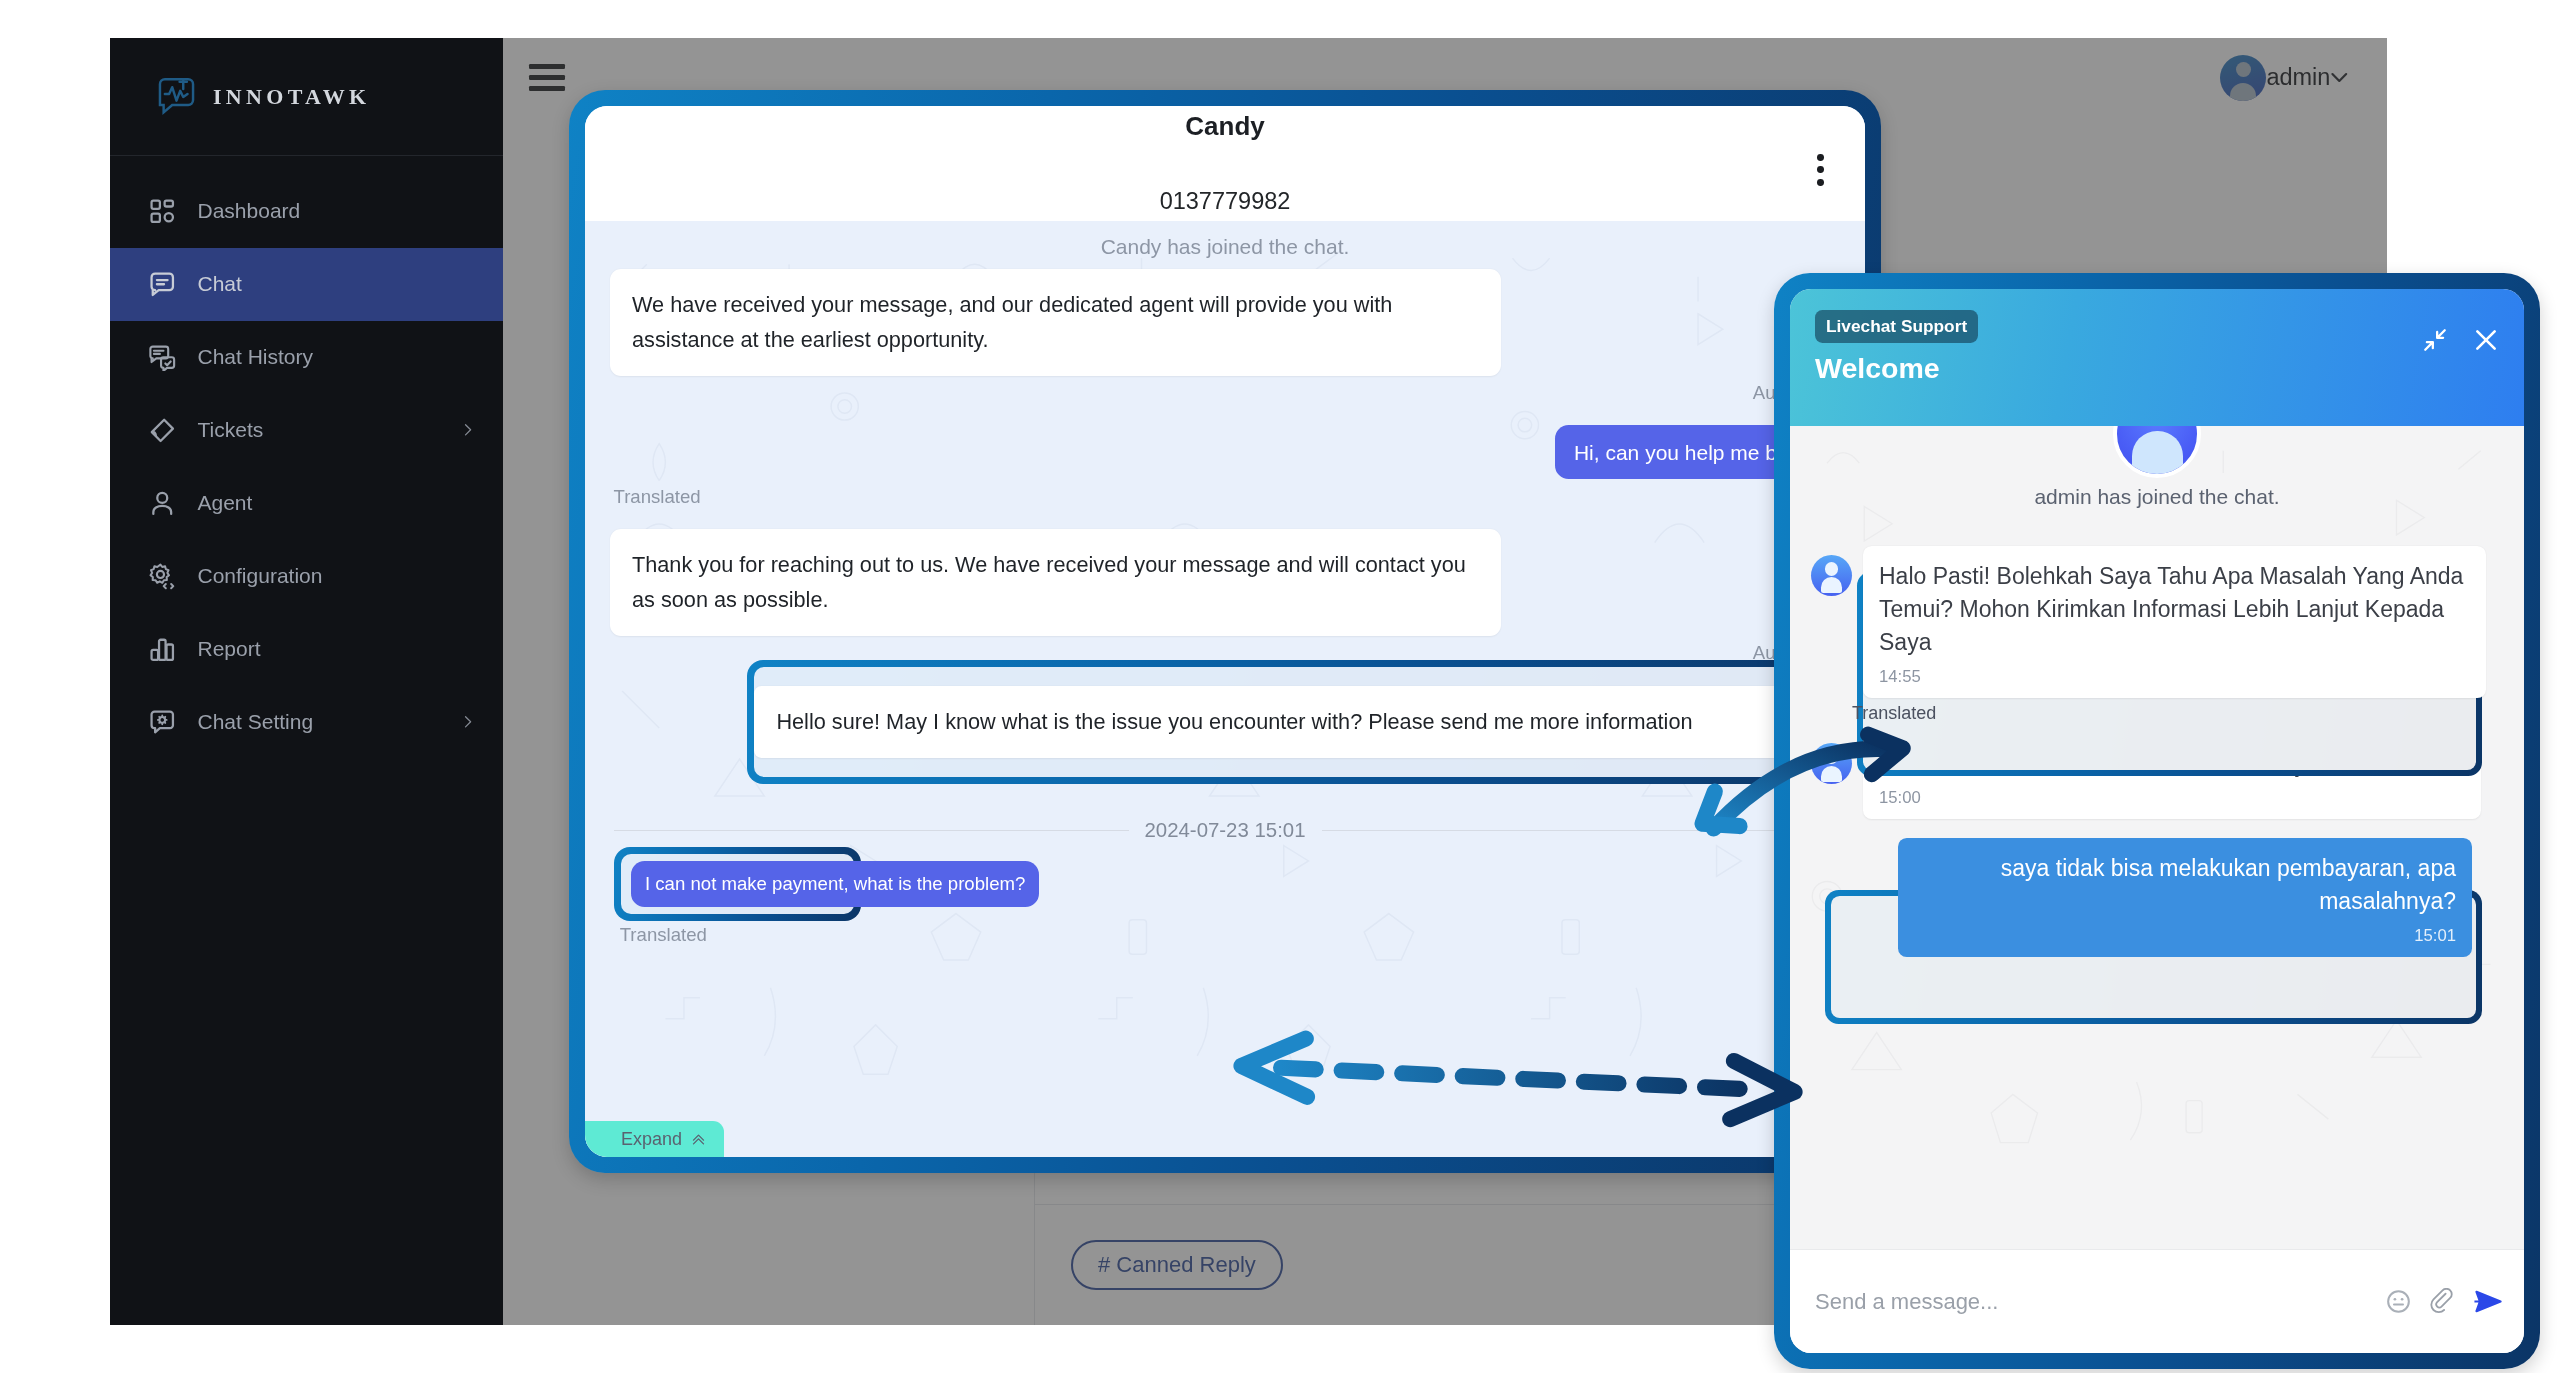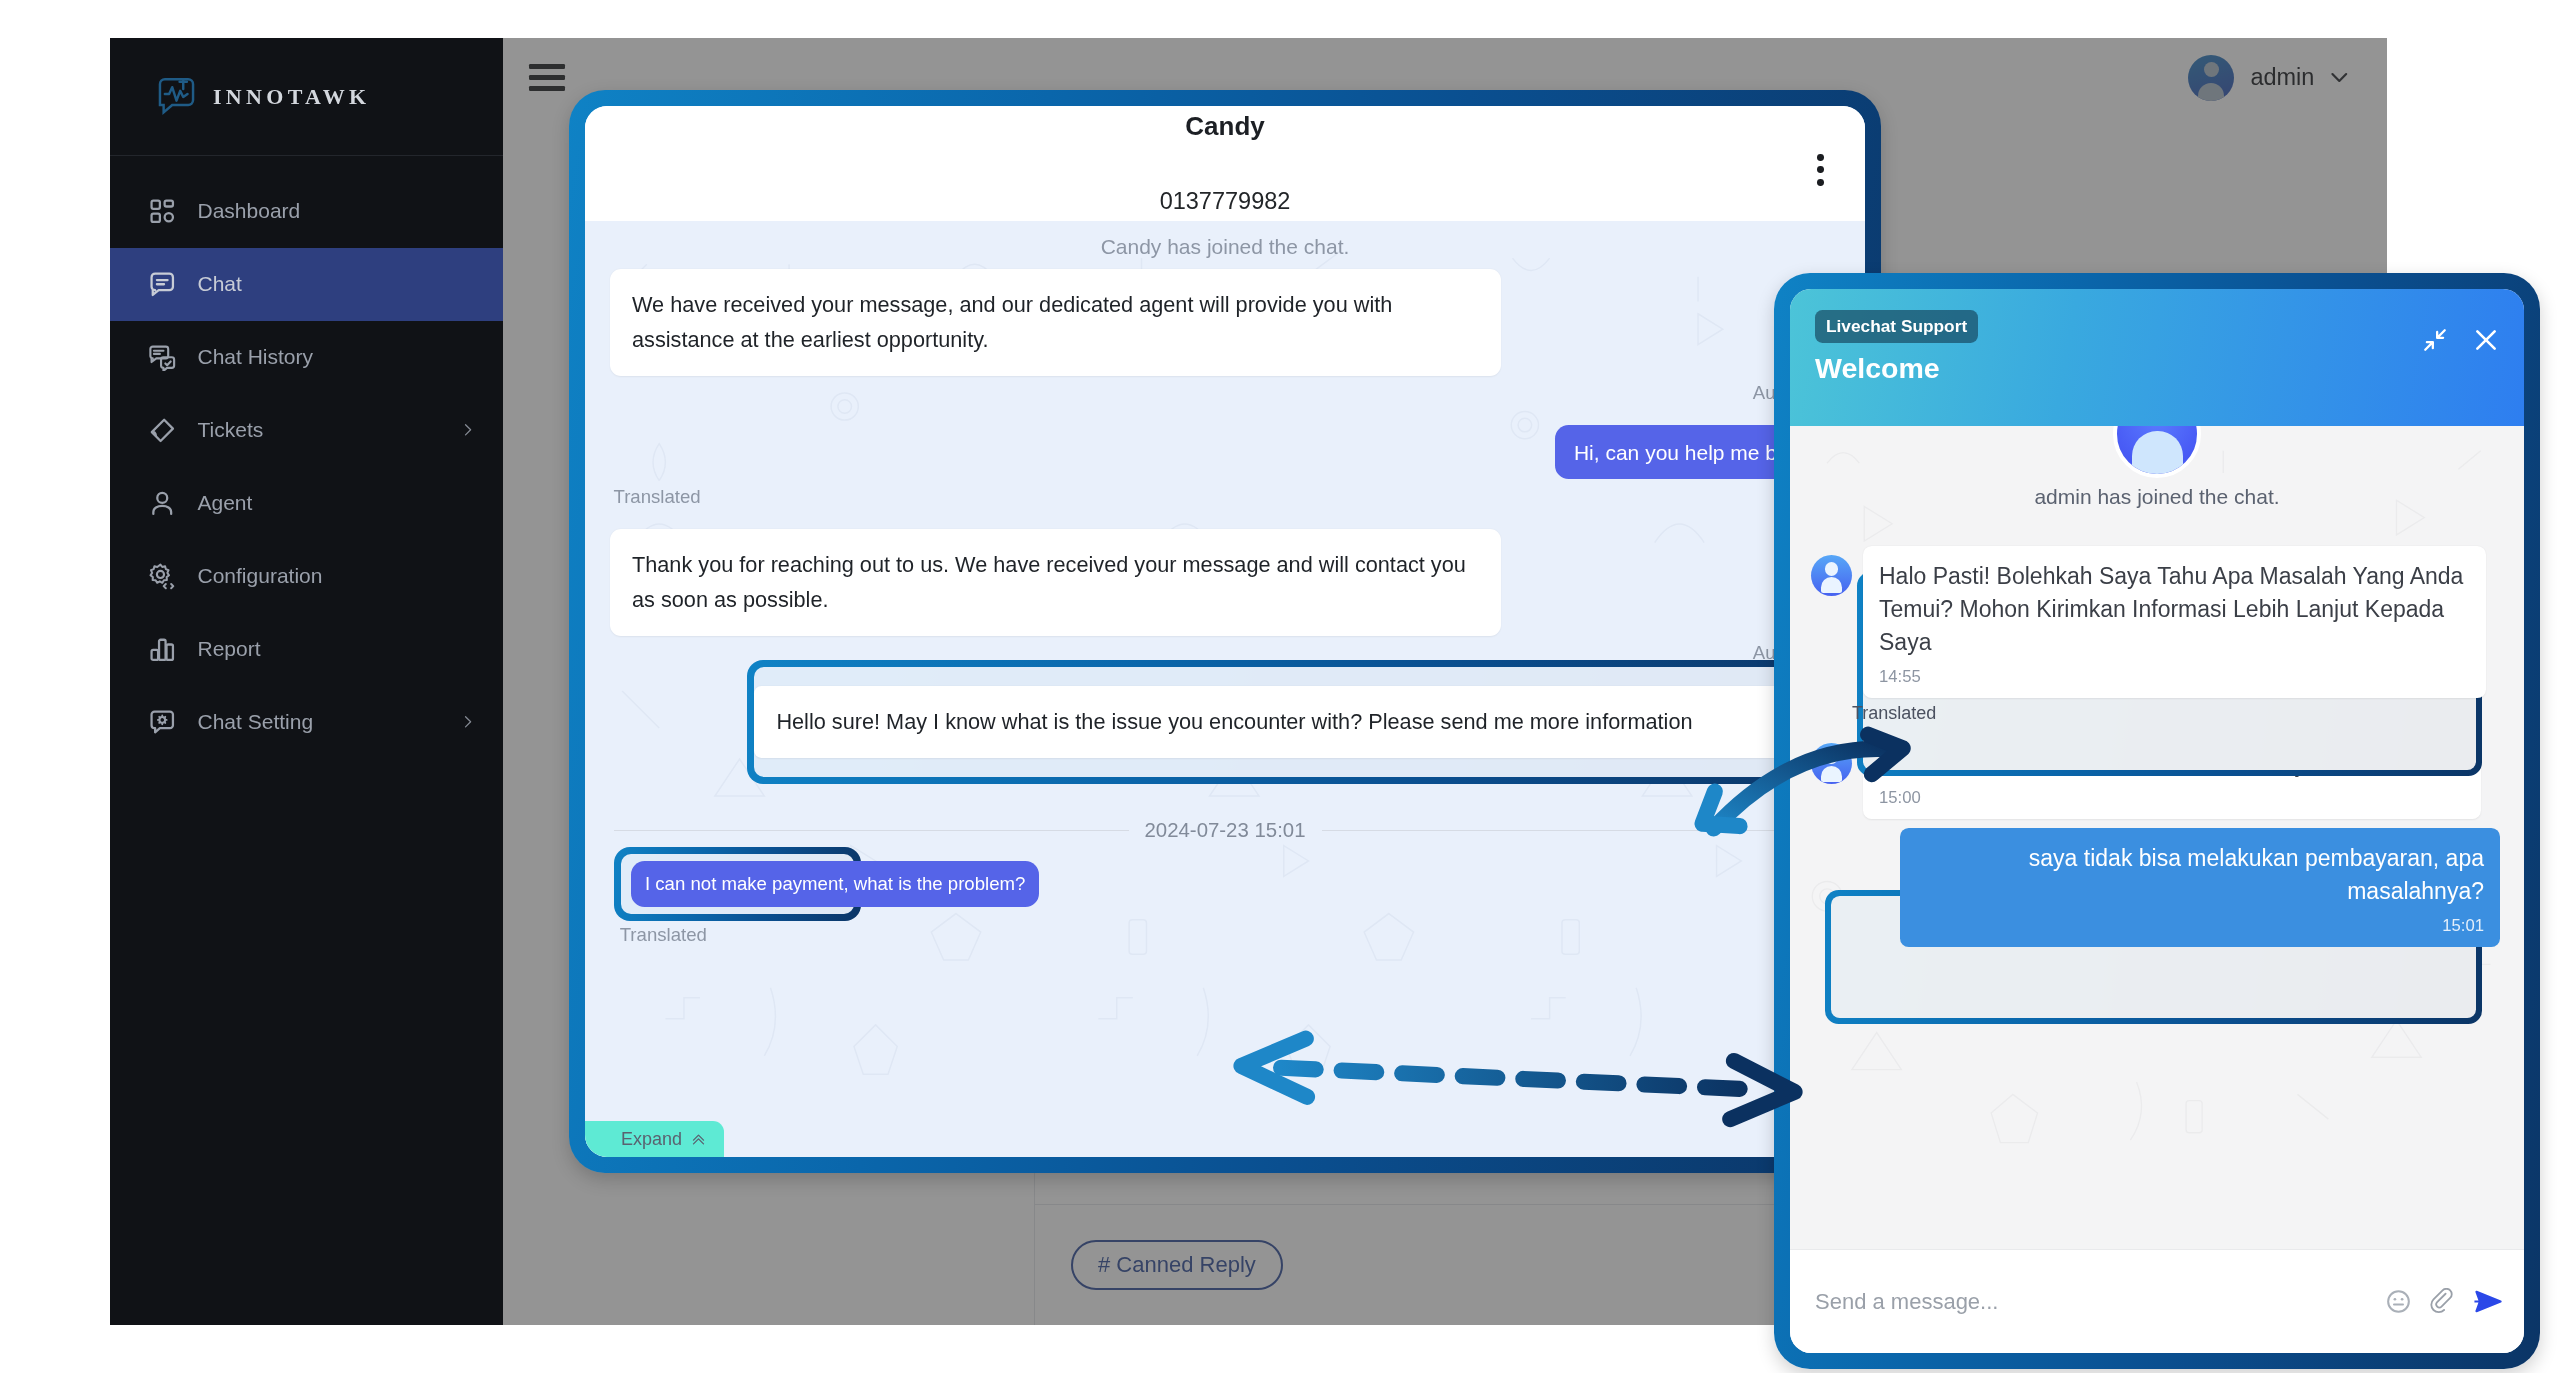--- a/index.html
+++ b/index.html
@@ -49,21 +49,21 @@
   .nav-chev { width: 13.6px; height: 13.6px; flex:none; opacity:.85; }
 
   
   .topbar {
     position:absolute; left:393px; top:0; right:0; height:79px;
     background:#ffffff; display:flex; align-items:center;
     justify-content:space-between; padding: 0 38px 0 26px; z-index: 6;
   }
   .hamburger { width: 36px; height: 27px; display:flex; flex-direction:column; justify-content:space-between; cursor:pointer; }
   .hamburger span { display:block; height:5px; background:#1b1d21; border-radius:1.2px; }
-  .user-chip { display:flex; align-items:center; gap:16px; cursor:pointer;text-align:right; }
+  .user-chip { display:flex; align-items:center; gap:0; cursor:pointer;text-align:right; }
   .avatar-head {
     width: 46px; height: 46px; border-radius:50%;
     background: linear-gradient(160deg,#2a7fbe 0%,#2f4fb4 100%);
     display:flex; align-items:flex-end; justify-content:center; overflow:hidden; position:relative;
   }
   .avatar-head::before {
     content:""; position:absolute; top:7.4px; width:15px;height:15px;border-radius:50%;
     background:#aebdcb;
   }
   .avatar-head::after {
@@ -506,21 +506,21 @@
           <div class="w-av"></div>
           <div class="w-bub-in">
             <div>Chat will end in 5 minutes due to inactivity.</div>
             <div class="w-time">15:00</div>
           </div>
         </div>
 
         <div class="w-inner-hl" style="left:35px; top:464px; width:657px; height:134px;">
           <div></div>
         </div>
-        <div class="w-row out" style="margin-top:9px; padding-left:58px; padding-right:24px; z-index:7;">
+        <div class="w-row out" style="margin-top:19px; padding-left:58px; padding-right:52px; z-index:7;">
           <div class="w-bub-out">
             <div>saya tidak bisa melakukan pembayaran, apa masalahnya?</div>
             <div class="w-time">15:01</div>
           </div>
         </div>
       </div>
 
       <div class="w-foot">
         <input class="w-input" placeholder="Send a message..." style="">
         <svg class="w-foot-ico" viewBox="0 0 24 24">

